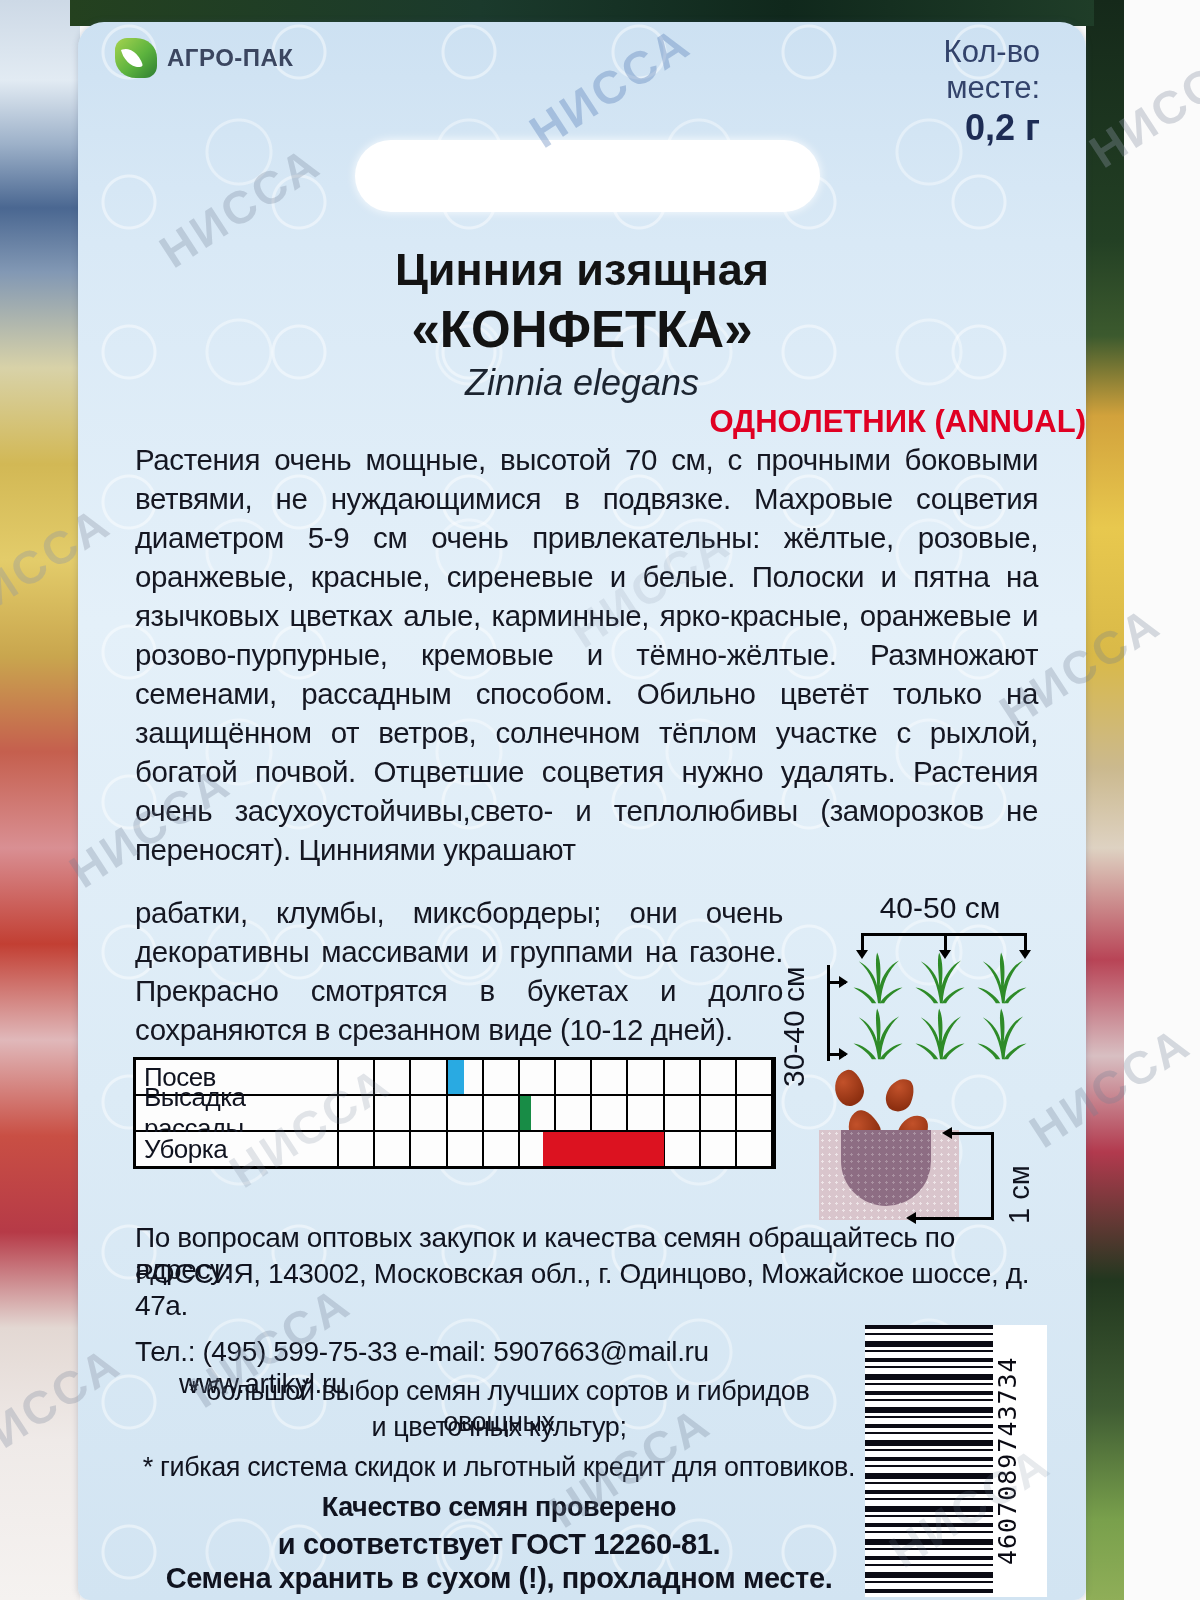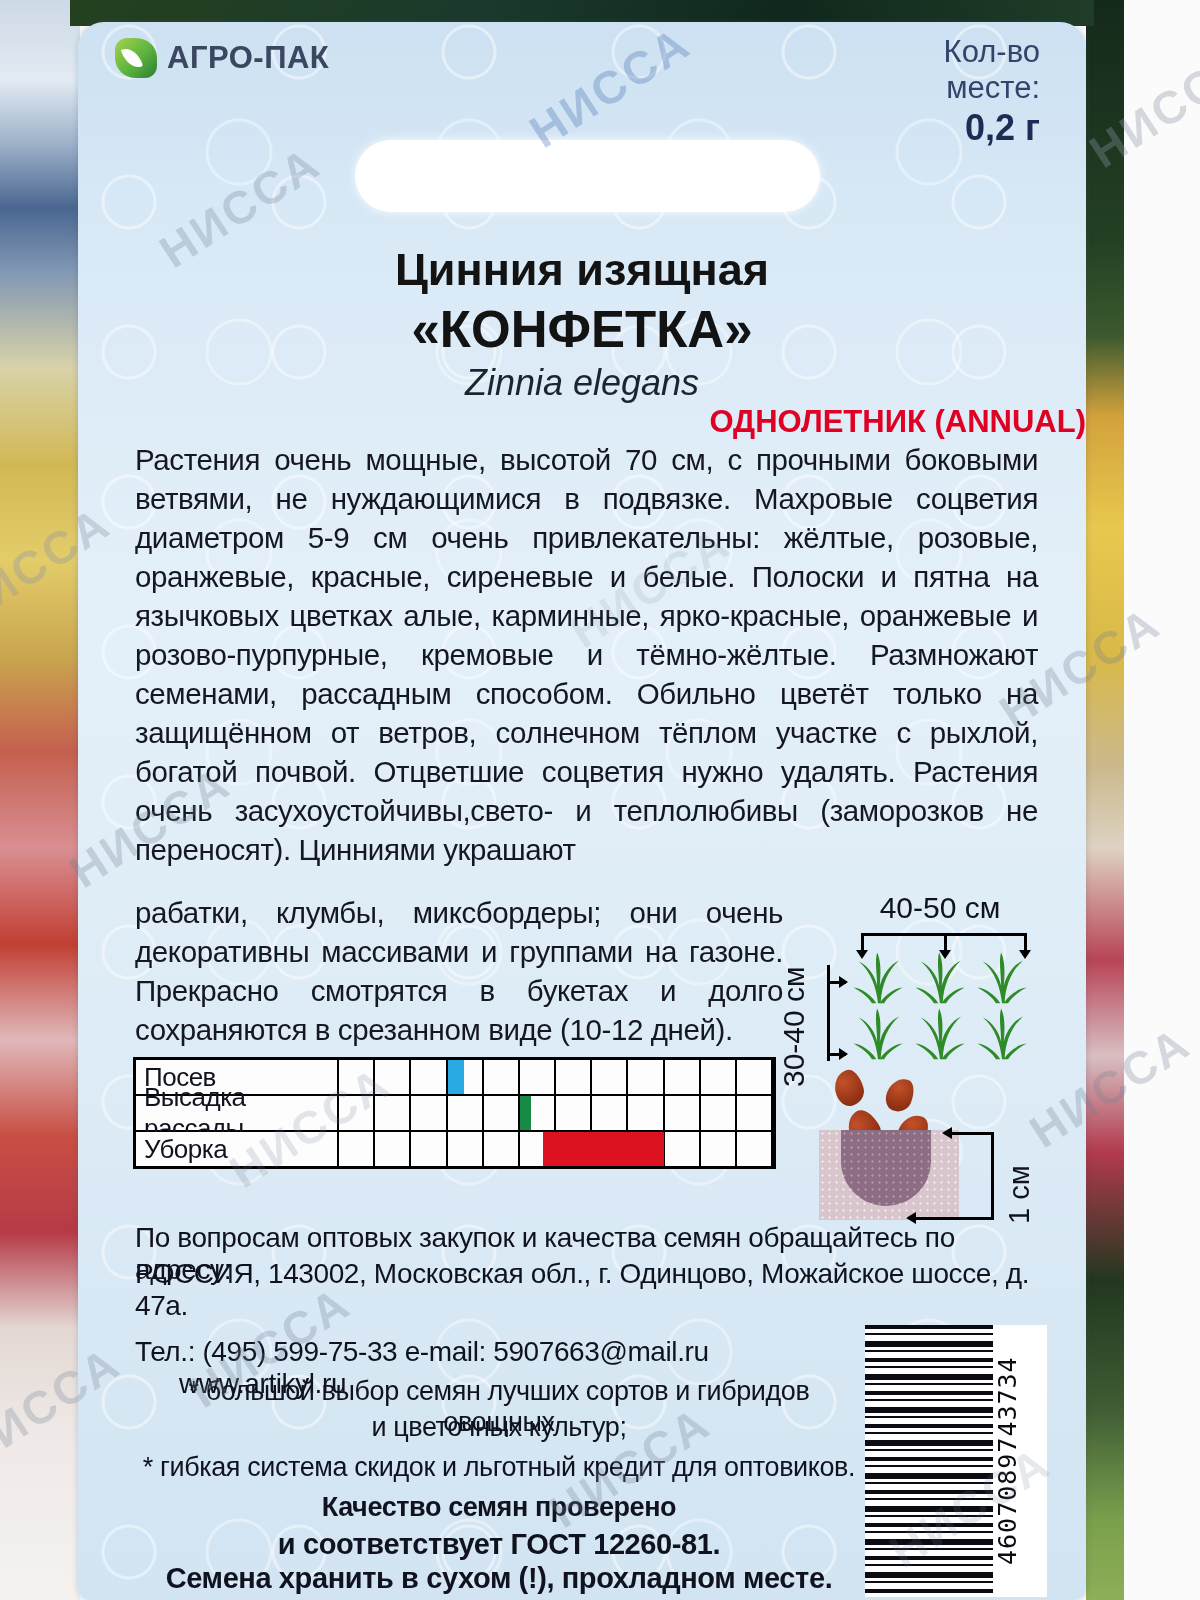--- a/index.html
+++ b/index.html
@@ -26,21 +26,21 @@
     background-size:170px 150px,230px 200px,100% 100%;
     background-repeat:repeat,repeat,no-repeat;
     box-shadow:0 0 6px rgba(60,80,110,.25);}
   .abs{position:absolute;}
   
   .brand{left:37px;top:16px;display:flex;align-items:center;gap:10px;}
   .leaf{width:42px;height:40px;border-radius:12px 50% 12px 50%;
     background:linear-gradient(135deg,#a6d34f 0%,#5cb33e 55%,#2e7d32 100%);position:relative;}
   .leaf::after{content:"";position:absolute;left:9px;top:9px;width:16px;height:22px;background:#fff;
     border-radius:0 100% 10% 100%;transform:rotate(-18deg);}
-  .brand-text{font-size:31px;font-weight:bold;color:#3b4660;letter-spacing:.5px;}
+  .brand-text{font-size:24px;font-weight:bold;color:#3b4660;letter-spacing:.5px;}
   .qty{right:46px;top:12px;text-align:right;color:#33436b;font-size:31px;line-height:36px;}
   .qty .v{font-size:36px;font-weight:bold;color:#1d2c55;margin-top:4px;}
   .slot{left:277px;top:118px;width:465px;height:72px;background:#fff;border-radius:36px;
     box-shadow:0 0 10px rgba(255,255,255,.9);}
   
   .t1{left:0;top:222px;width:100%;text-align:center;font-size:45px;font-weight:bold;color:#131313;}
   .t2{left:0;top:278px;width:100%;text-align:center;font-size:51px;font-weight:bold;color:#131313;}
   .latin{left:0;top:340px;width:100%;text-align:center;font-size:36px;font-style:italic;color:#1c2430;}
   .annual{left:0;top:382px;width:100%;text-align:right;font-size:31px;font-weight:bold;color:#e00023;}
   

